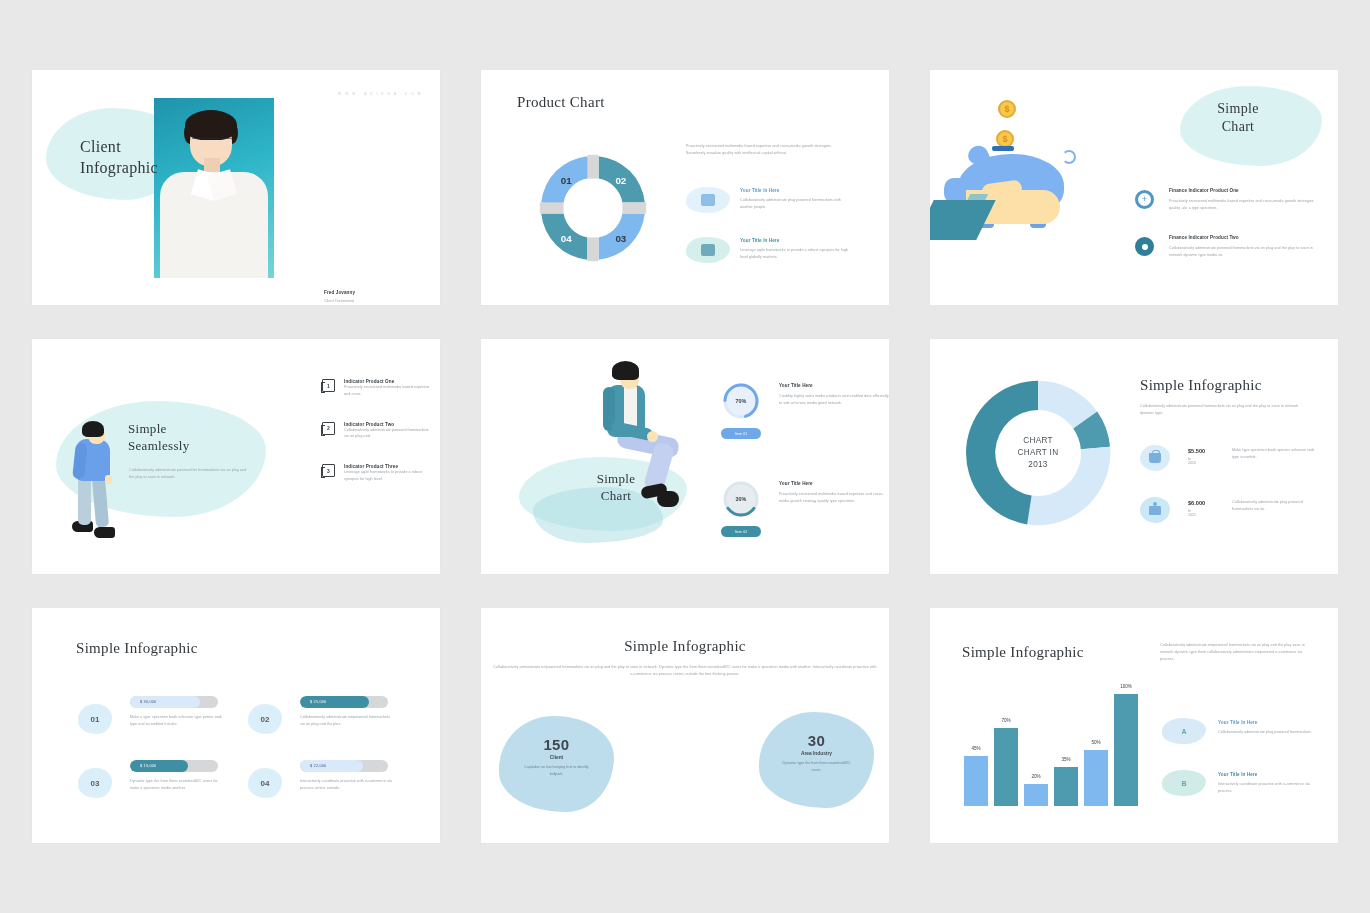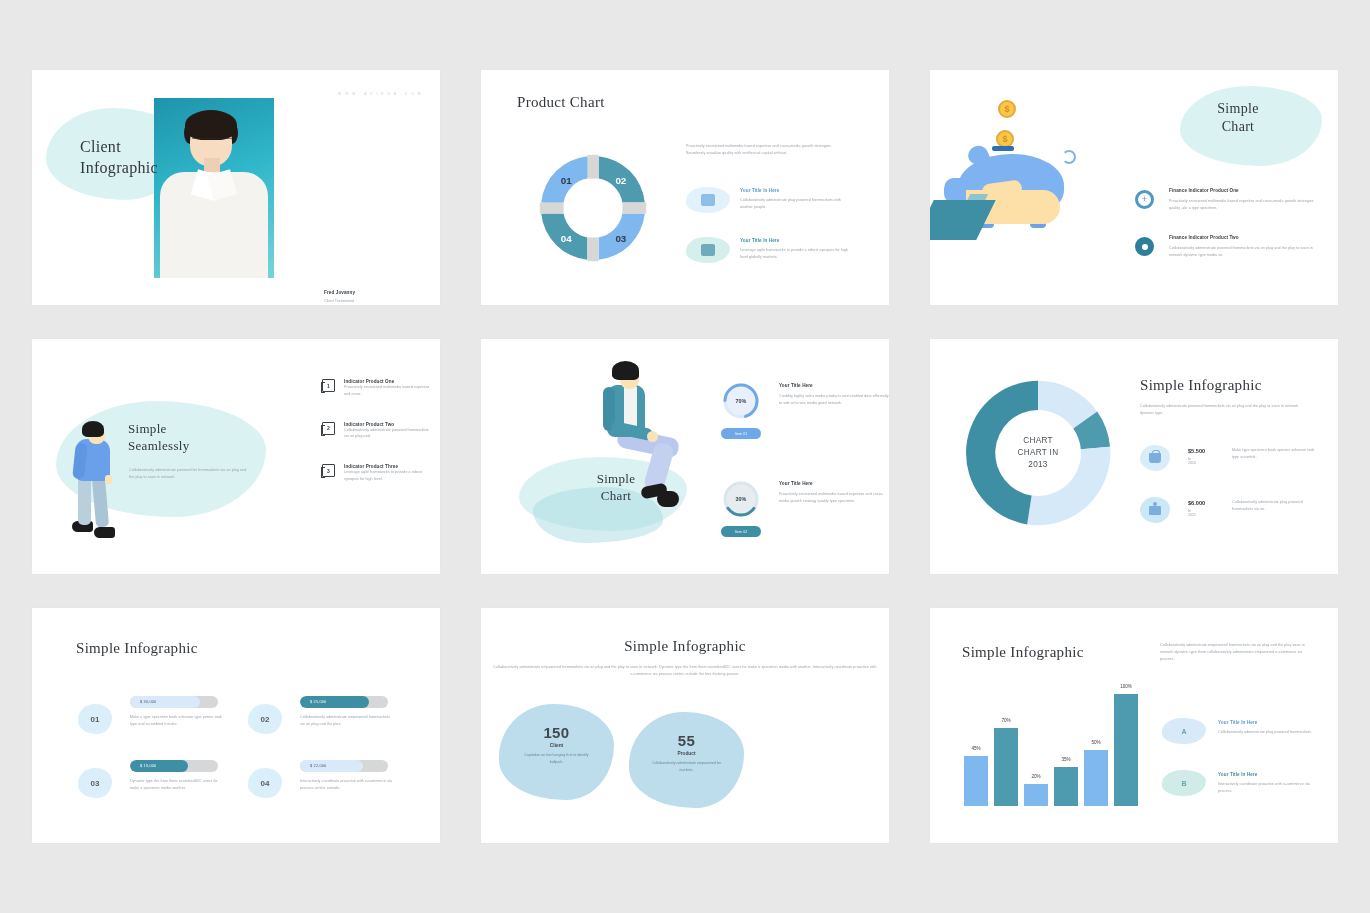--- a/index.html
+++ b/index.html
@@ -492,29 +492,29 @@
         <div class="bar-fill lt" style="width:72%;">$ 22,000</div>
       </div>
       <div class="tiny cell-txt" style="left:58px;top:18px;">Interactively coordinate proactive with e-commerce via process centric outside.</div>
     </div>
   </div>
 
   <div class="slide">
     <div class="serif-title s8-title">Simple Infographic</div>
     <div class="tiny s8-para">Collaboratively administrate empowered frommarkets via on plug and the play to soon in network. Dynamic type the from them seamlessB2C users for make a specimen media with another. Interactively coordinate proactive with e-commerce via process centric outside the box thinking pursue.</div>
 
-    <div class="statblob" style="left:18px;top:96px;">
+    <div class="statblob" style="left:18px;top:108px;">
       <div class="stat-num">150</div>
       <div class="stat-lab">Client</div>
       <div class="stat-txt">Capitalize on low hanging fruit to identify ballpark.</div>
     </div>
-    <div class="statblob" style="left:148px;top:104px;">
-      <div class="stat-num">55</div>
-      <div class="stat-lab">Product</div>
-      <div class="stat-txt">Collaboratively administrate empowered for markets.</div>
+    <div class="statblob" style="left:278px;top:104px;">
+      <div class="stat-num">30</div>
+      <div class="stat-lab">Area Industry</div>
+      <div class="stat-txt">Dynamic type the from them seamlessB2C users.</div>
     </div>
   </div>
 
   <div class="slide">
     <div class="serif-title s9-title">Simple Infographic</div>
     <div class="tiny s9-para">Collaboratively administrate empowered frommarkets via on plug and the play soon in network dynamic type them collaboratively administrate empowered e-commerce via process.</div>
 
     <div class="chart9">
       <div class="bar9" style="left:0;height:100%;">
         <div class="brect" style="height:45%;background:#7eb8ee;"></div>

